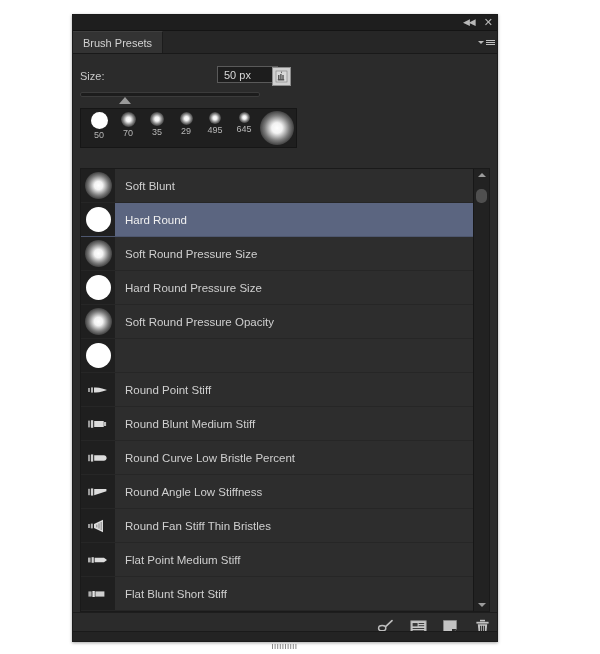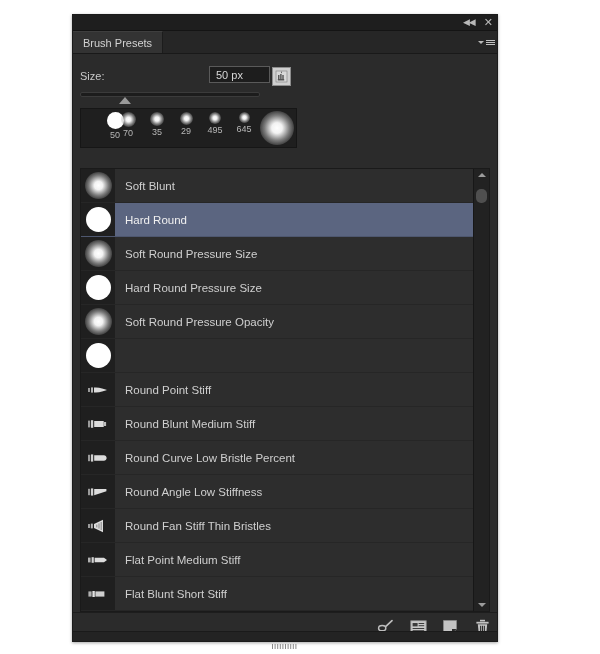--- a/index.html
+++ b/index.html
@@ -113,21 +113,21 @@
   }
   .size-label {
     position: absolute;
     left: 7px;
     top: 8px;
     color: #c9c9c9;
     font-size: 11px;
   }
   .size-input {
     position: absolute;
-    left: 136px;
+    left: 144px;
     top: 4px;
     width: 61px;
     height: 17px;
     background: #1d1d1d;
     border: 1px solid #5a5a5a;
     color: #d8d8d8;
     font-size: 11px;
     font-family: "Liberation Sans", sans-serif;
     padding: 0 0 0 6px;
     box-sizing: border-box;
@@ -390,21 +390,21 @@
           <path d="M5.9 1.8 L6.5 3.6 L7.1 1.8 Z" fill="#3a3a3a"></path>
         </svg>
       </div>
 
       <div class="slider-row">
         <div class="slider-track"></div>
         <div class="slider-thumb" style="left: 39px;"></div>
       </div>
 
       <div class="thumbstrip">
-          <div class="thumb" style="left: 20px;">
+          <div class="thumb" style="left: 4px;">
             <span class="dot" style="width:17px;height:17px;background:radial-gradient(circle,#ffffff 0%,#ffffff 78%,rgba(255,255,255,0.25) 92%,rgba(255,255,255,0) 100%);"></span>
             <span class="num">50</span>
           </div>
           <div class="thumb" style="left: 33px;">
             <span class="dot" style="width:15px;height:15px;background:radial-gradient(circle,#ffffff 0%,#f2f2f2 22%,rgba(200,200,200,0.55) 52%,rgba(120,120,120,0.2) 76%,rgba(0,0,0,0) 100%);"></span>
             <span class="num">70</span>
           </div>
           <div class="thumb" style="left: 62px;">
             <span class="dot" style="width:14px;height:14px;background:radial-gradient(circle,#ffffff 0%,#f2f2f2 22%,rgba(200,200,200,0.55) 52%,rgba(120,120,120,0.2) 76%,rgba(0,0,0,0) 100%);"></span>
             <span class="num">35</span>

